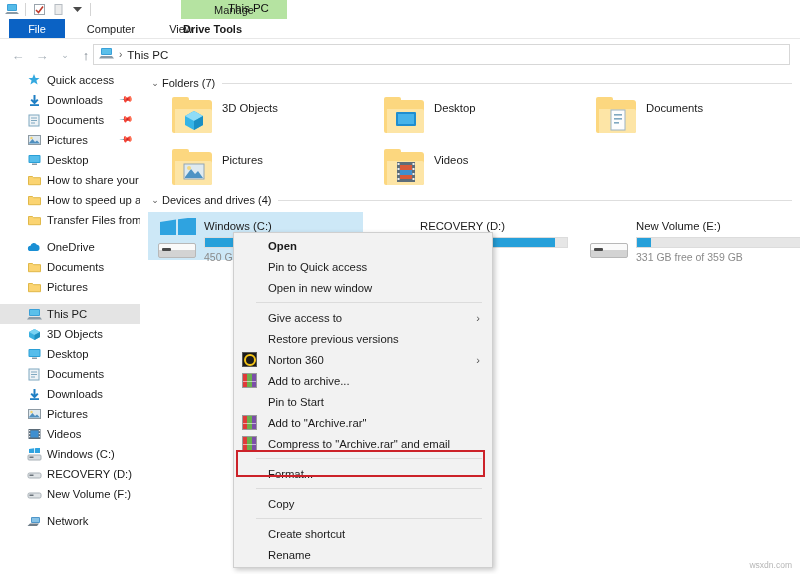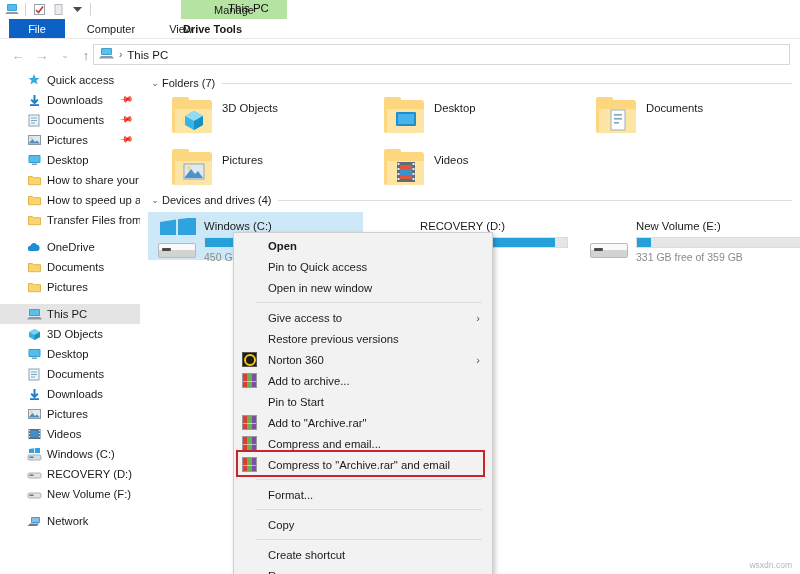--- a/index.html
+++ b/index.html
@@ -603,24 +603,20 @@
       <span class="mico rar"></span>
       <span>Add to archive...</span>
     </div>
     <div class="mi">Pin to Start</div>
     <div class="mi">
       <span class="mico rar"></span>
       <span>Add to "Archive.rar"</span>
     </div>
     <div class="mi">
       <span class="mico rar"></span>
-      <span>Compress and email...</span>
-    </div>
-    <div class="mi">
-      <span class="mico rar"></span>
       <span>Compress to "Archive.rar" and email</span>
     </div>
     <div class="msep"></div>
     <div class="mi">Format...</div>
     <div class="msep"></div>
     <div class="mi">Copy</div>
     <div class="msep"></div>
     <div class="mi">Create shortcut</div>
     <div class="mi">Rename</div>
 

